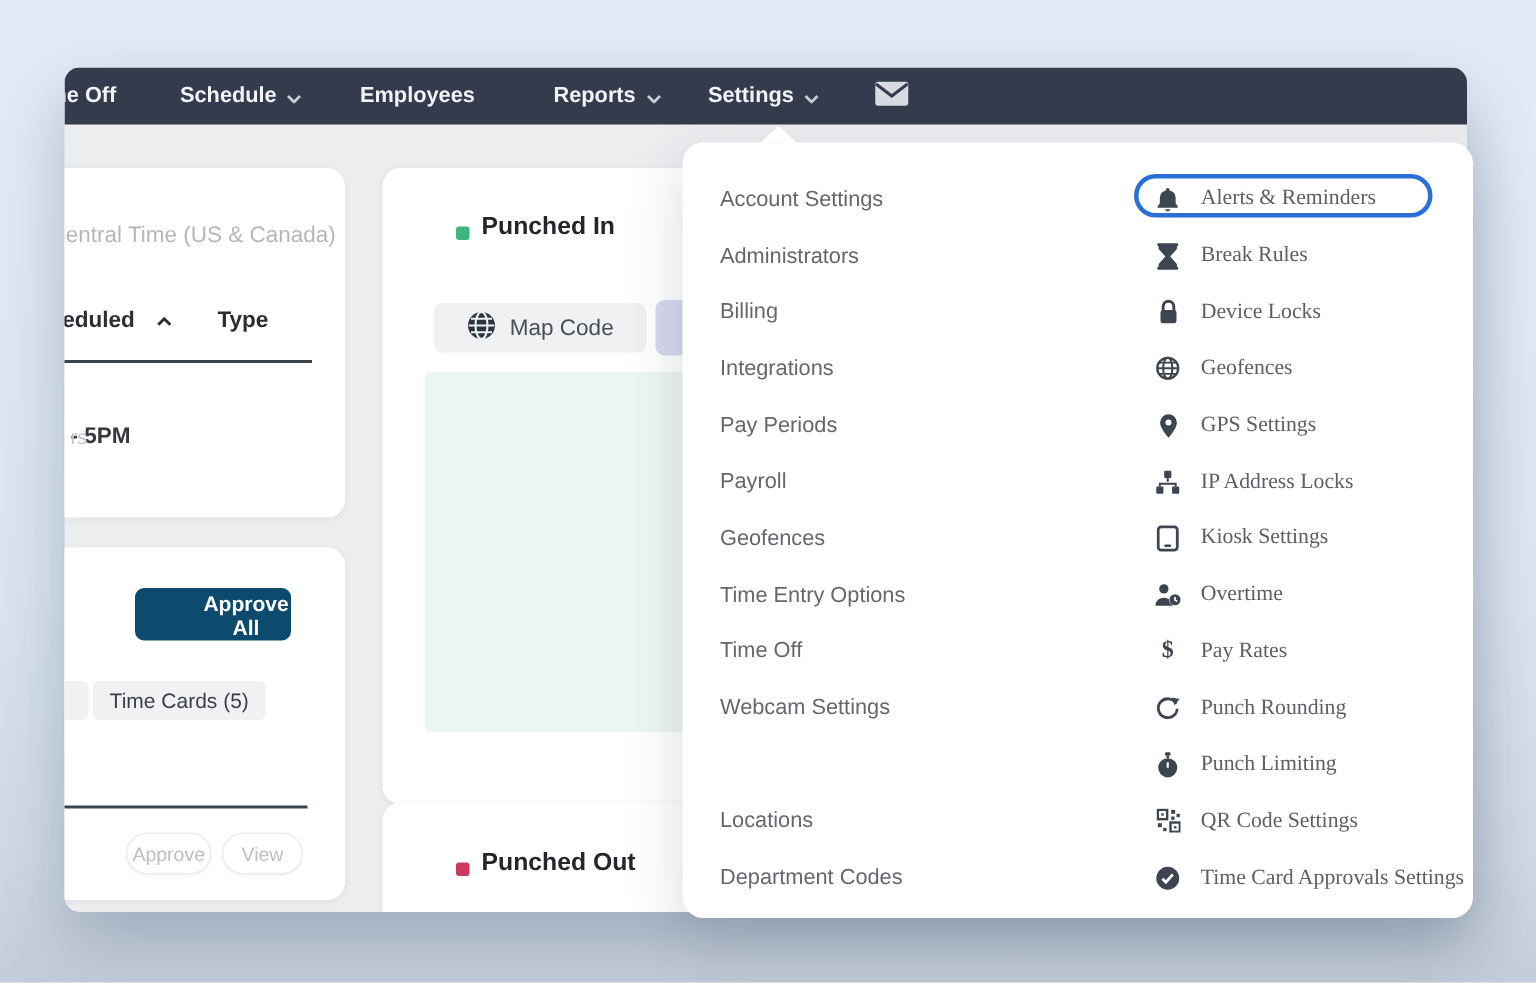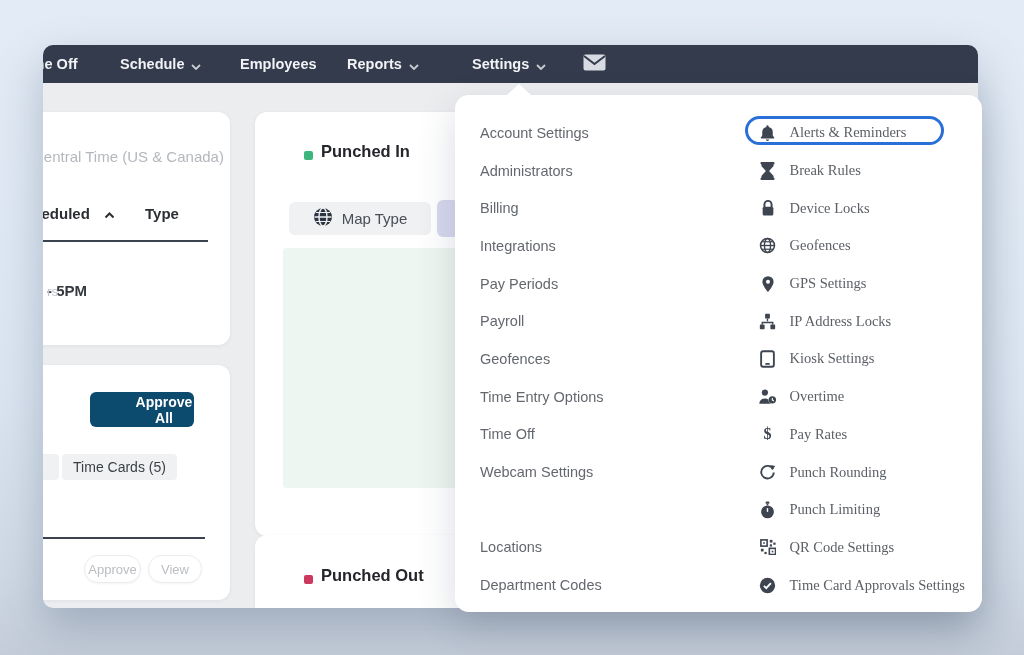--- a/index.html
+++ b/index.html
@@ -71,21 +71,21 @@
   .dropdown {
     position:absolute; left:455px; top:95px; width:527px; height:517px;
     background:#fff; border-radius:14px; z-index:5;
     box-shadow:0 14px 38px rgba(40,55,80,.18);
   }
   .dropdown .caret {
     position:absolute; left:52px; top:-11px; width:0; height:0;
     border-left:12px solid transparent; border-right:12px solid transparent;
     border-bottom:11px solid #fff;
   }
-  .menu-grid { display:flex; padding:19px 17px 8px 25px;border-radius:25px; }
+  .menu-grid { display:flex; padding:19px 6px 8px 25px;border-radius:25px; }
   .col-left { width:292px; }
   .col-right { flex:1;font-family:Liberation Serif, serif; }
   .mi {
     height:37.7px; display:flex; align-items:center;
     font-size:14.5px; color:#64686e; cursor:pointer; white-space:nowrap;
   }
   .mi.gap-before { margin-top:37.7px; }
   .mr {
     position:relative; height:37.7px; display:flex; align-items:center; gap:12px;
     font-size:14.5px; color:#5c6066; cursor:pointer; white-space:nowrap;
@@ -109,21 +109,21 @@
     </div>
     <div class="nav-item" style="left:77px">
       <span>Schedule</span>
       <span class="chev"><svg width="10" height="6">
             <polyline points="1,1 5,5 9,1" fill="none" stroke="#c9cdd4" stroke-width="1.8"></polyline>
           </svg></span>
     </div>
     <div class="nav-item" style="left:197px">
       <span>Employees</span>
     </div>
-    <div class="nav-item" style="left:304px">
+    <div class="nav-item" style="left:326px">
       <span>Reports</span>
       <span class="chev"><svg width="10" height="6">
             <polyline points="1,1 5,5 9,1" fill="none" stroke="#c9cdd4" stroke-width="1.8"></polyline>
           </svg></span>
     </div>
     <div class="nav-item" style="left:429px">
       <span>Settings</span>
       <span class="chev"><svg width="10" height="6">
             <polyline points="1,1 5,5 9,1" fill="none" stroke="#c9cdd4" stroke-width="1.8"></polyline>
           </svg></span>
@@ -167,21 +167,21 @@
     <button class="mapview-btn">
       <span>
         <svg width="20" height="20" viewBox="0 0 20 20">
           <circle cx="10" cy="10" r="9" fill="#2e3542"></circle>
           <ellipse cx="10" cy="10" rx="4" ry="9" fill="none" stroke="#f0f1f3" stroke-width="1.4"></ellipse>
           <line x1="1.5" y1="10" x2="18.5" y2="10" stroke="#f0f1f3" stroke-width="1.4"></line>
           <line x1="3" y1="5.5" x2="17" y2="5.5" stroke="#f0f1f3" stroke-width="1.2"></line>
           <line x1="3" y1="14.5" x2="17" y2="14.5" stroke="#f0f1f3" stroke-width="1.2"></line>
         </svg>
       </span>
-      <span>Map Type</span>
+      <span>Map Code</span>
     </button>
     <div class="lav-frag"></div>
     <div class="map-area"></div>
   </div>
 
   <div class="card" style="left:212px; top:490px; width:230px; height:73px; border-radius:12px 12px 0 0;">
     <span class="status-dot" style="left:49px; top:40px; background:#cb3a5e;"></span>
     <div class="status-title" style="left:66px; top:31px;">Punched Out</div>
   </div>
 

